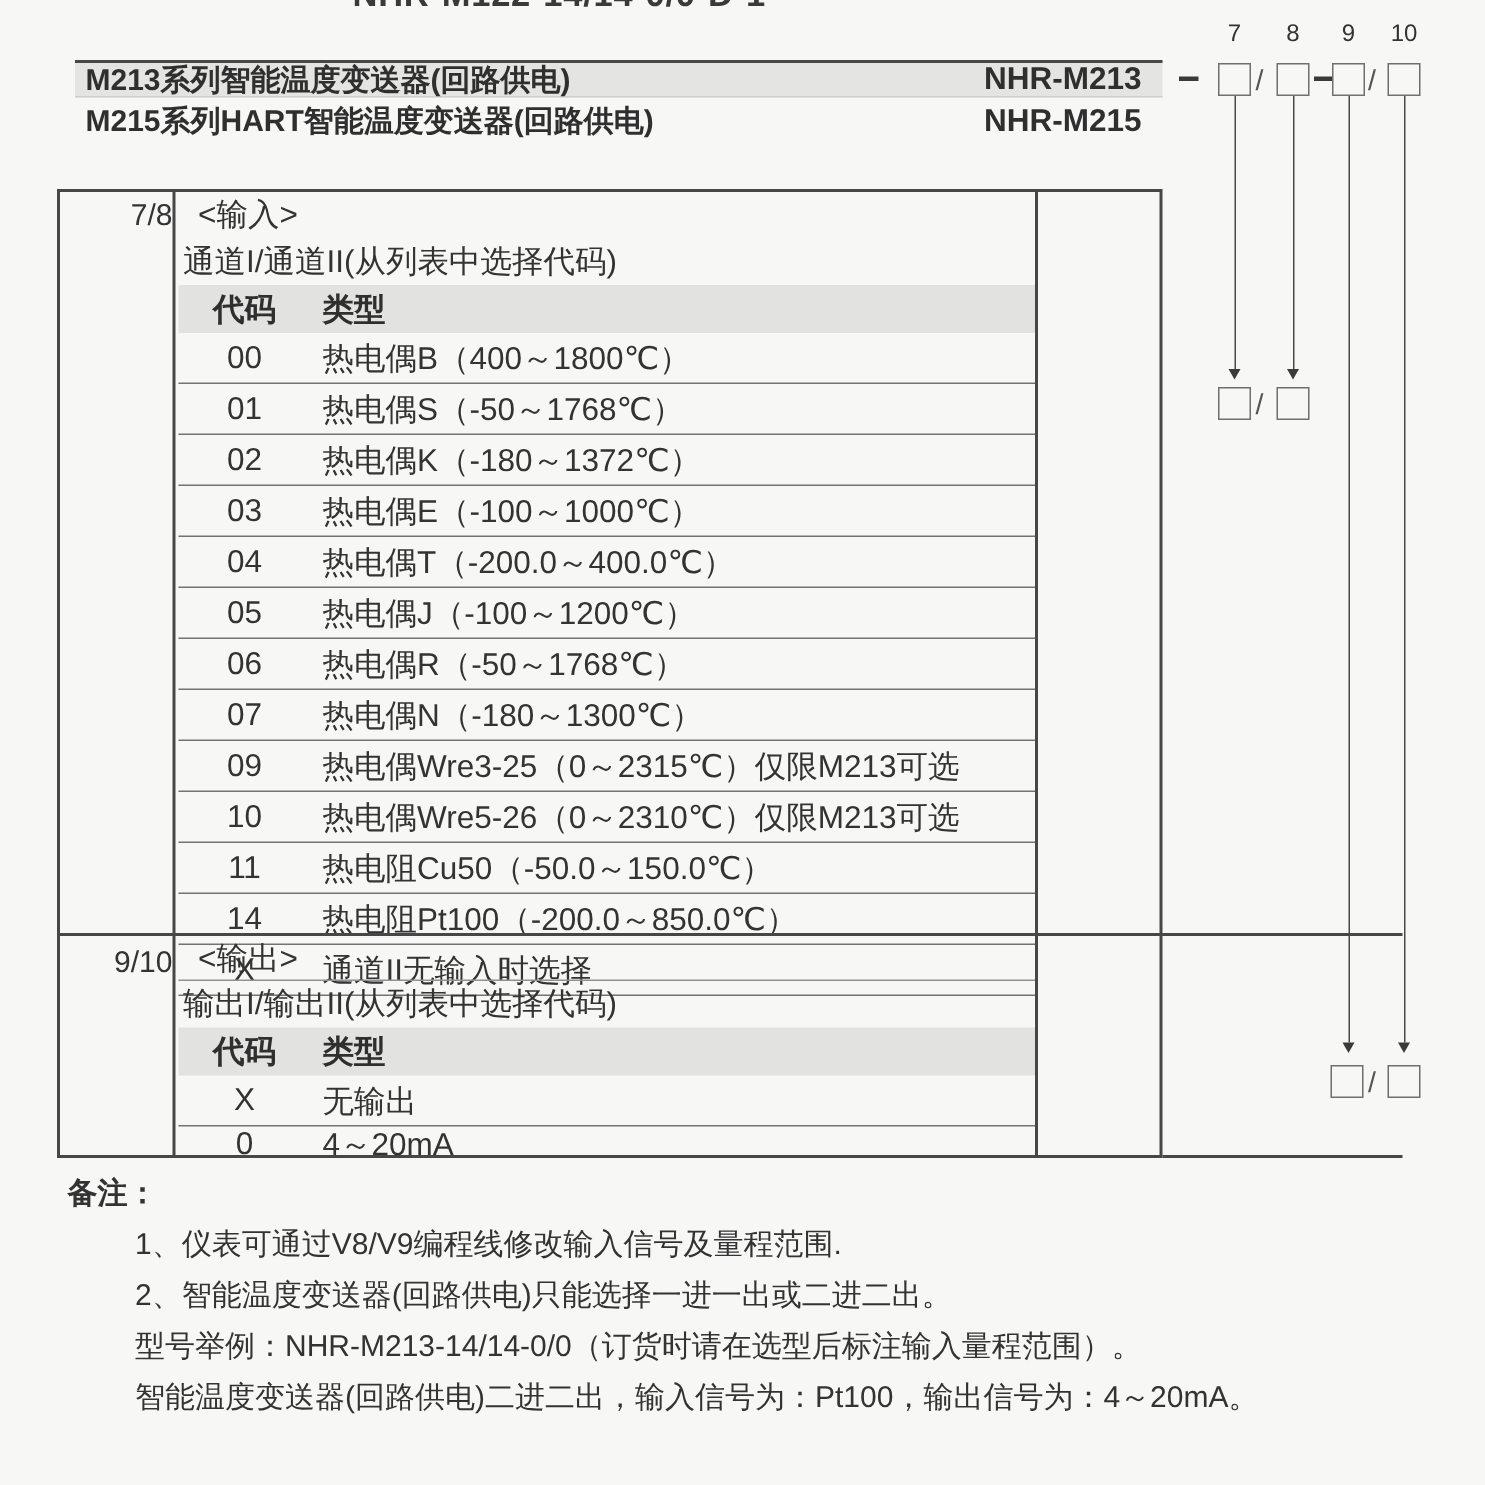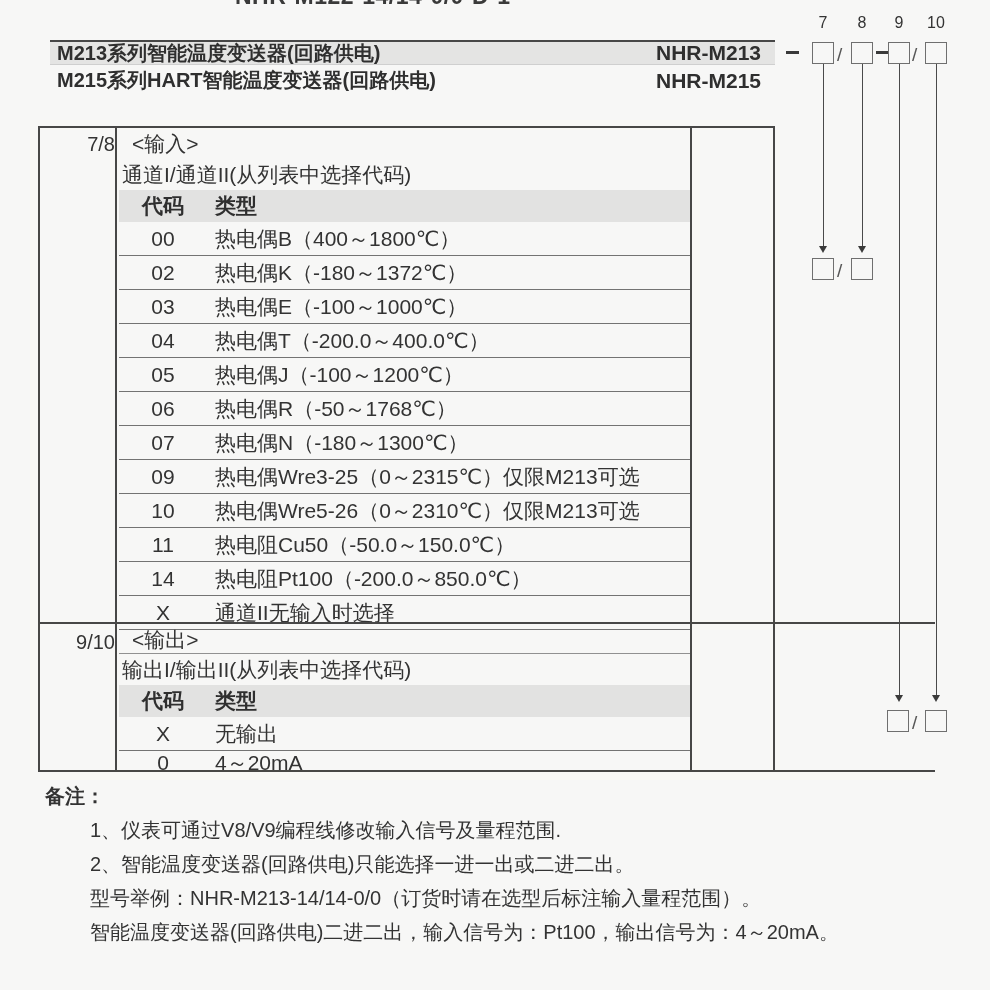--- a/index.html
+++ b/index.html
@@ -117,20 +117,24 @@
         <div class="t-row sec-sub">通道I/通道II(从列表中选择代码)</div>
         <div class="t-row hdr-row">
           <span class="code-cell">代码</span>
           <span class="type-cell">类型</span>
         </div>
         <div class="t-row code-row">
           <span class="code-cell">00</span>
           <span class="type-cell">热电偶B（400～1800℃）</span>
         </div>
         <div class="t-row code-row">
+          <span class="code-cell">01</span>
+          <span class="type-cell">热电偶S（-50～1768℃）</span>
+        </div>
+        <div class="t-row code-row">
           <span class="code-cell">02</span>
           <span class="type-cell">热电偶K（-180～1372℃）</span>
         </div>
         <div class="t-row code-row">
           <span class="code-cell">03</span>
           <span class="type-cell">热电偶E（-100～1000℃）</span>
         </div>
         <div class="t-row code-row">
           <span class="code-cell">04</span>
           <span class="type-cell">热电偶T（-200.0～400.0℃）</span>

